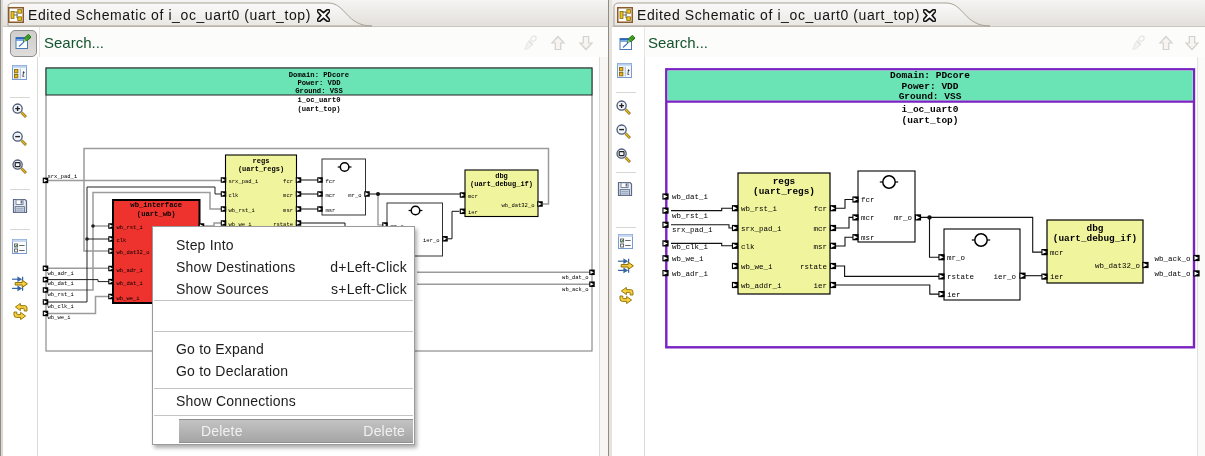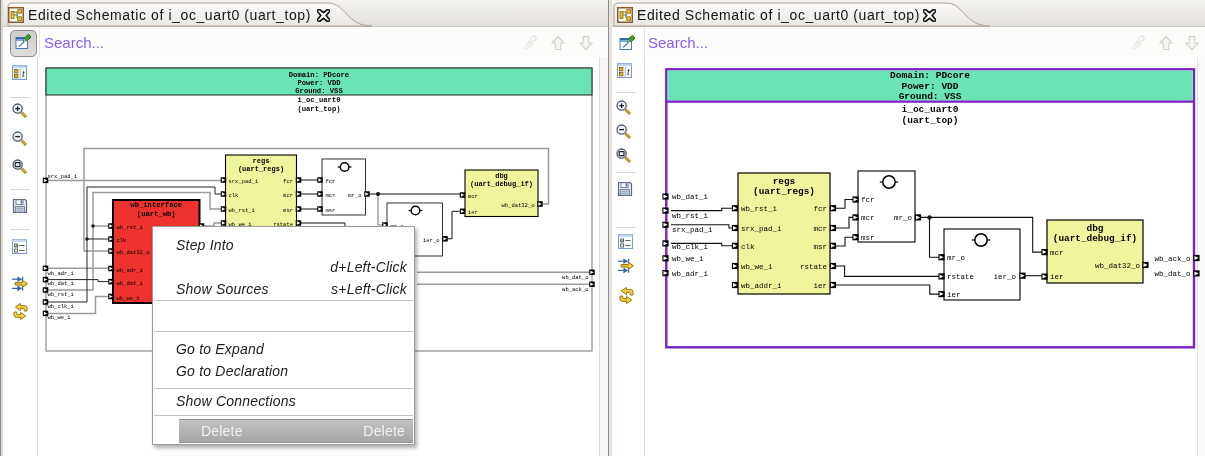--- a/index.html
+++ b/index.html
@@ -4,31 +4,31 @@
 <style>
   html,body{margin:0;padding:0;}
   body{width:1205px;height:456px;position:relative;overflow:hidden;
        font-family:"Liberation Sans",sans-serif;background:#f1efec;}
   .panel{position:absolute;top:0;height:456px;background:#fff;}
   .hdr{position:absolute;left:0;top:0;right:0;height:26px;
        background:linear-gradient(#f5f4f2,#e3e0db);border-bottom:1px solid #cac6c0;}
   .tabsvg{position:absolute;left:0;top:0;}
   .tabtitle{position:absolute;top:6.5px;font-size:14px;letter-spacing:0.6px;color:#141414;white-space:nowrap;}
   .toolrow{position:absolute;right:0;top:27px;height:30px;background:#fcfcfb;border-bottom:1px solid #eceae7;}
-  .search{position:absolute;top:34px;font-size:15px;color:#8b5cf6;}
+  .search{position:absolute;top:34px;font-size:15px;color:#14532d;}
   .vsep{position:absolute;top:27px;width:1px;height:30px;background:#e7e5e2;}
   .ltb{position:absolute;top:57px;width:1px;bottom:0;background:#dcdad6;}
   .canvas{position:absolute;top:57px;bottom:0;background:#ffffff;}
   .schsvg{position:absolute;}
   .icon{position:absolute;}
   .isep{position:absolute;height:1px;background:#d9d7d3;}
   .menu{position:absolute;left:152px;top:226px;width:261px;height:217px;
         background:#fff;border:1px solid #9b9b9b;
         box-shadow:2px 3px 4px rgba(0,0,0,0.32);z-index:50;font-size:14px;letter-spacing:0.2px;color:#1d1d1d;}
-  .mi{position:absolute;left:1px;right:1px;height:22px;line-height:22px;font-style:italic;}
+  .mi{position:absolute;left:1px;right:1px;height:22px;line-height:22px;}
   .mi .lab{position:absolute;left:22px;}
   .mi .sc{position:absolute;right:6px;}
   .msep{position:absolute;left:1px;right:1px;height:1px;background:#c4c4c4;}
   .mdel{position:absolute;left:1px;right:1px;height:22px;line-height:22px;
         background:linear-gradient(#c3c3c3,#a5a5a5);color:#f1f1f1;
         border-top:1px solid #8f8f8f;border-bottom:1px solid #8f8f8f;margin-left:25px;}
 </style>
 </head>
 <body>
 
@@ -299,20 +299,21 @@
       <text x="588.5" y="279.3" font-size="5.5" text-anchor="end">wb_dat_o</text>
       <rect x="589.25" y="281.45" width="5.5" height="5.5" fill="#000"></rect>
       <path d="M590.35,282.55 L593.75,284.2 L590.35,285.84999999999997 Z" fill="#fff"></path>
       <text x="588.5" y="291" font-size="5.5" text-anchor="end">wb_ack_o</text>
     </svg>
 <div class="menu">
       <div class="mi" style="top:7px">
         <span class="lab">Step Into</span>
       </div>
       <div class="mi" style="top:29px">
+        <span class="lab">Show Destinations</span>
         <span class="sc">d+Left-Click</span>
       </div>
       <div class="mi" style="top:51px">
         <span class="lab">Show Sources</span>
         <span class="sc">s+Left-Click</span>
       </div>
       <div class="msep" style="top:72.5px"></div>
       <div class="msep" style="top:104px"></div>
       <div class="mi" style="top:110.5px">
         <span class="lab">Go to Expand</span>

